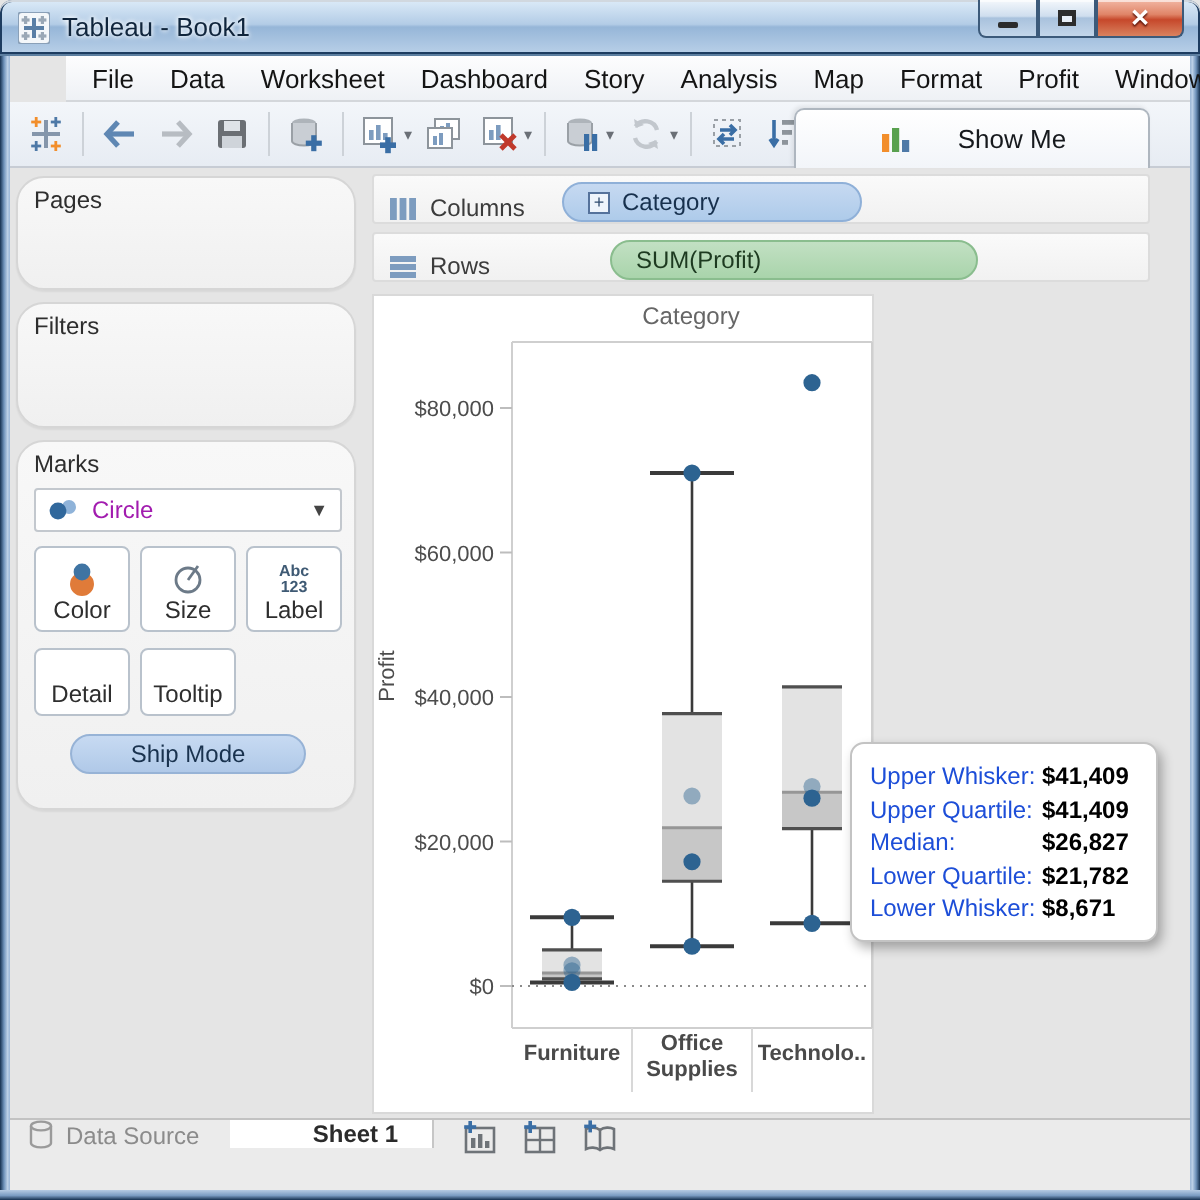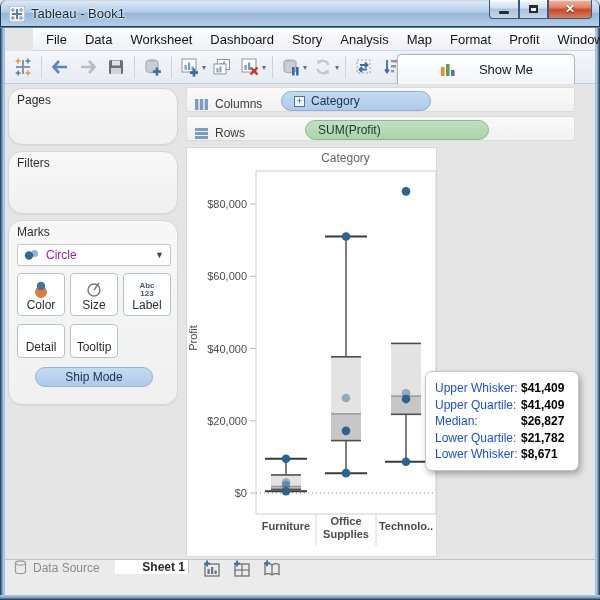--- a/index.html
+++ b/index.html
@@ -89,21 +89,21 @@
     box-shadow:2px 3px 6px rgba(0,0,0,.3);}
   .tt-row{display:flex;font-size:12px;line-height:16.6px;white-space:nowrap;}
   .tt-label{color:#1d4ed8;width:86px;}
   .tt-value{color:#000;font-weight:bold;}
   
   .tabbar{position:absolute;left:5px;right:5px;top:559px;height:36px;background:#ebebeb;
     border-top:1px solid #c2c2c2;display:flex;align-items:flex-start;z-index:30;}
   .ds-item{display:flex;align-items:center;padding:0 14px 0 9px;}
   .ds-label{font-size:12px;color:#8b8b8b;margin-left:6px;}
   .tab-sep{width:1px;background:#c6c6c6;margin:0;}
-  .sheet-tab{width:74px;background:#fff;border-right:1px solid #c6c6c6;
+  .sheet-tab{width:102px;background:#fff;border-right:1px solid #c6c6c6;
     display:flex;align-items:center;justify-content:center;font-size:12px;font-weight:bold;color:#2b2b2b;padding-left:25px;}
   .newbtn{width:30px;display:flex;align-items:center;justify-content:center;}
 </style>
 </head>
 <body>
 
 <div class="window">
 
   <div class="titlebar">
     <svg class="app-icon" viewBox="0 0 16 16">

